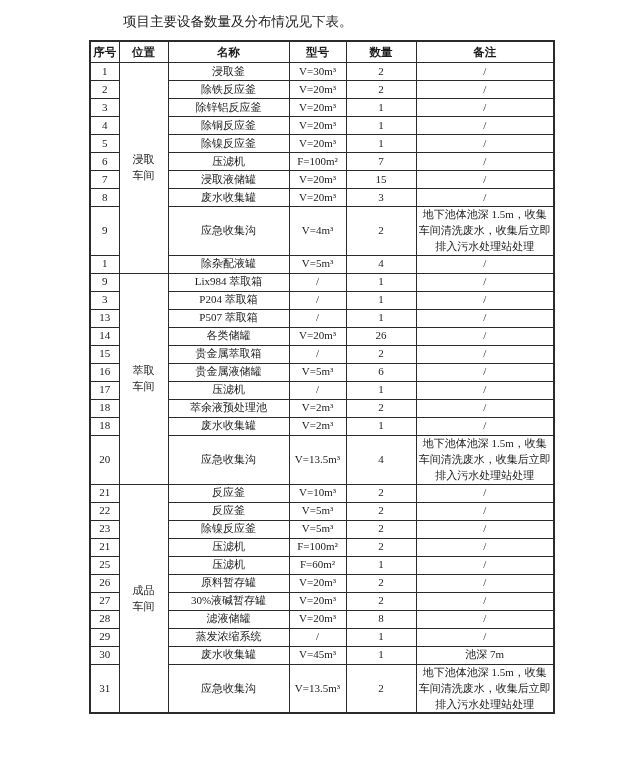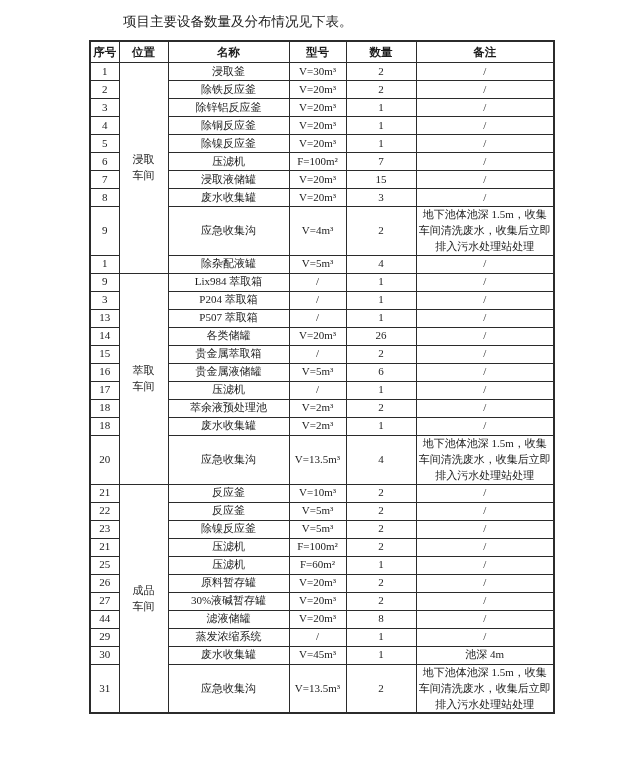--- a/index.html
+++ b/index.html
@@ -259,39 +259,39 @@
             <td>/</td>
           </tr>
           <tr>
             <td>27</td>
             <td class="name">30%液碱暂存罐</td>
             <td>V=20m³</td>
             <td>2</td>
             <td>/</td>
           </tr>
           <tr>
-            <td>44</td>
+            <td>28</td>
             <td class="name">滤液储罐</td>
             <td>V=20m³</td>
             <td>8</td>
             <td>/</td>
           </tr>
           <tr>
             <td>29</td>
             <td class="name">蒸发浓缩系统</td>
             <td>/</td>
             <td>1</td>
             <td>/</td>
           </tr>
           <tr>
             <td>30</td>
             <td class="name">废水收集罐</td>
             <td>V=45m³</td>
             <td>1</td>
-            <td>池深 4m</td>
+            <td>池深 7m</td>
           </tr>
           <tr>
             <td>31</td>
             <td class="name">应急收集沟</td>
             <td>V=13.5m³</td>
             <td>2</td>
             <td class="remark-long">地下池体池深 1.5m，收集车间清洗废水，收集后立即排入污水处理站处理</td>
           </tr>
         </tbody>
     </table>

